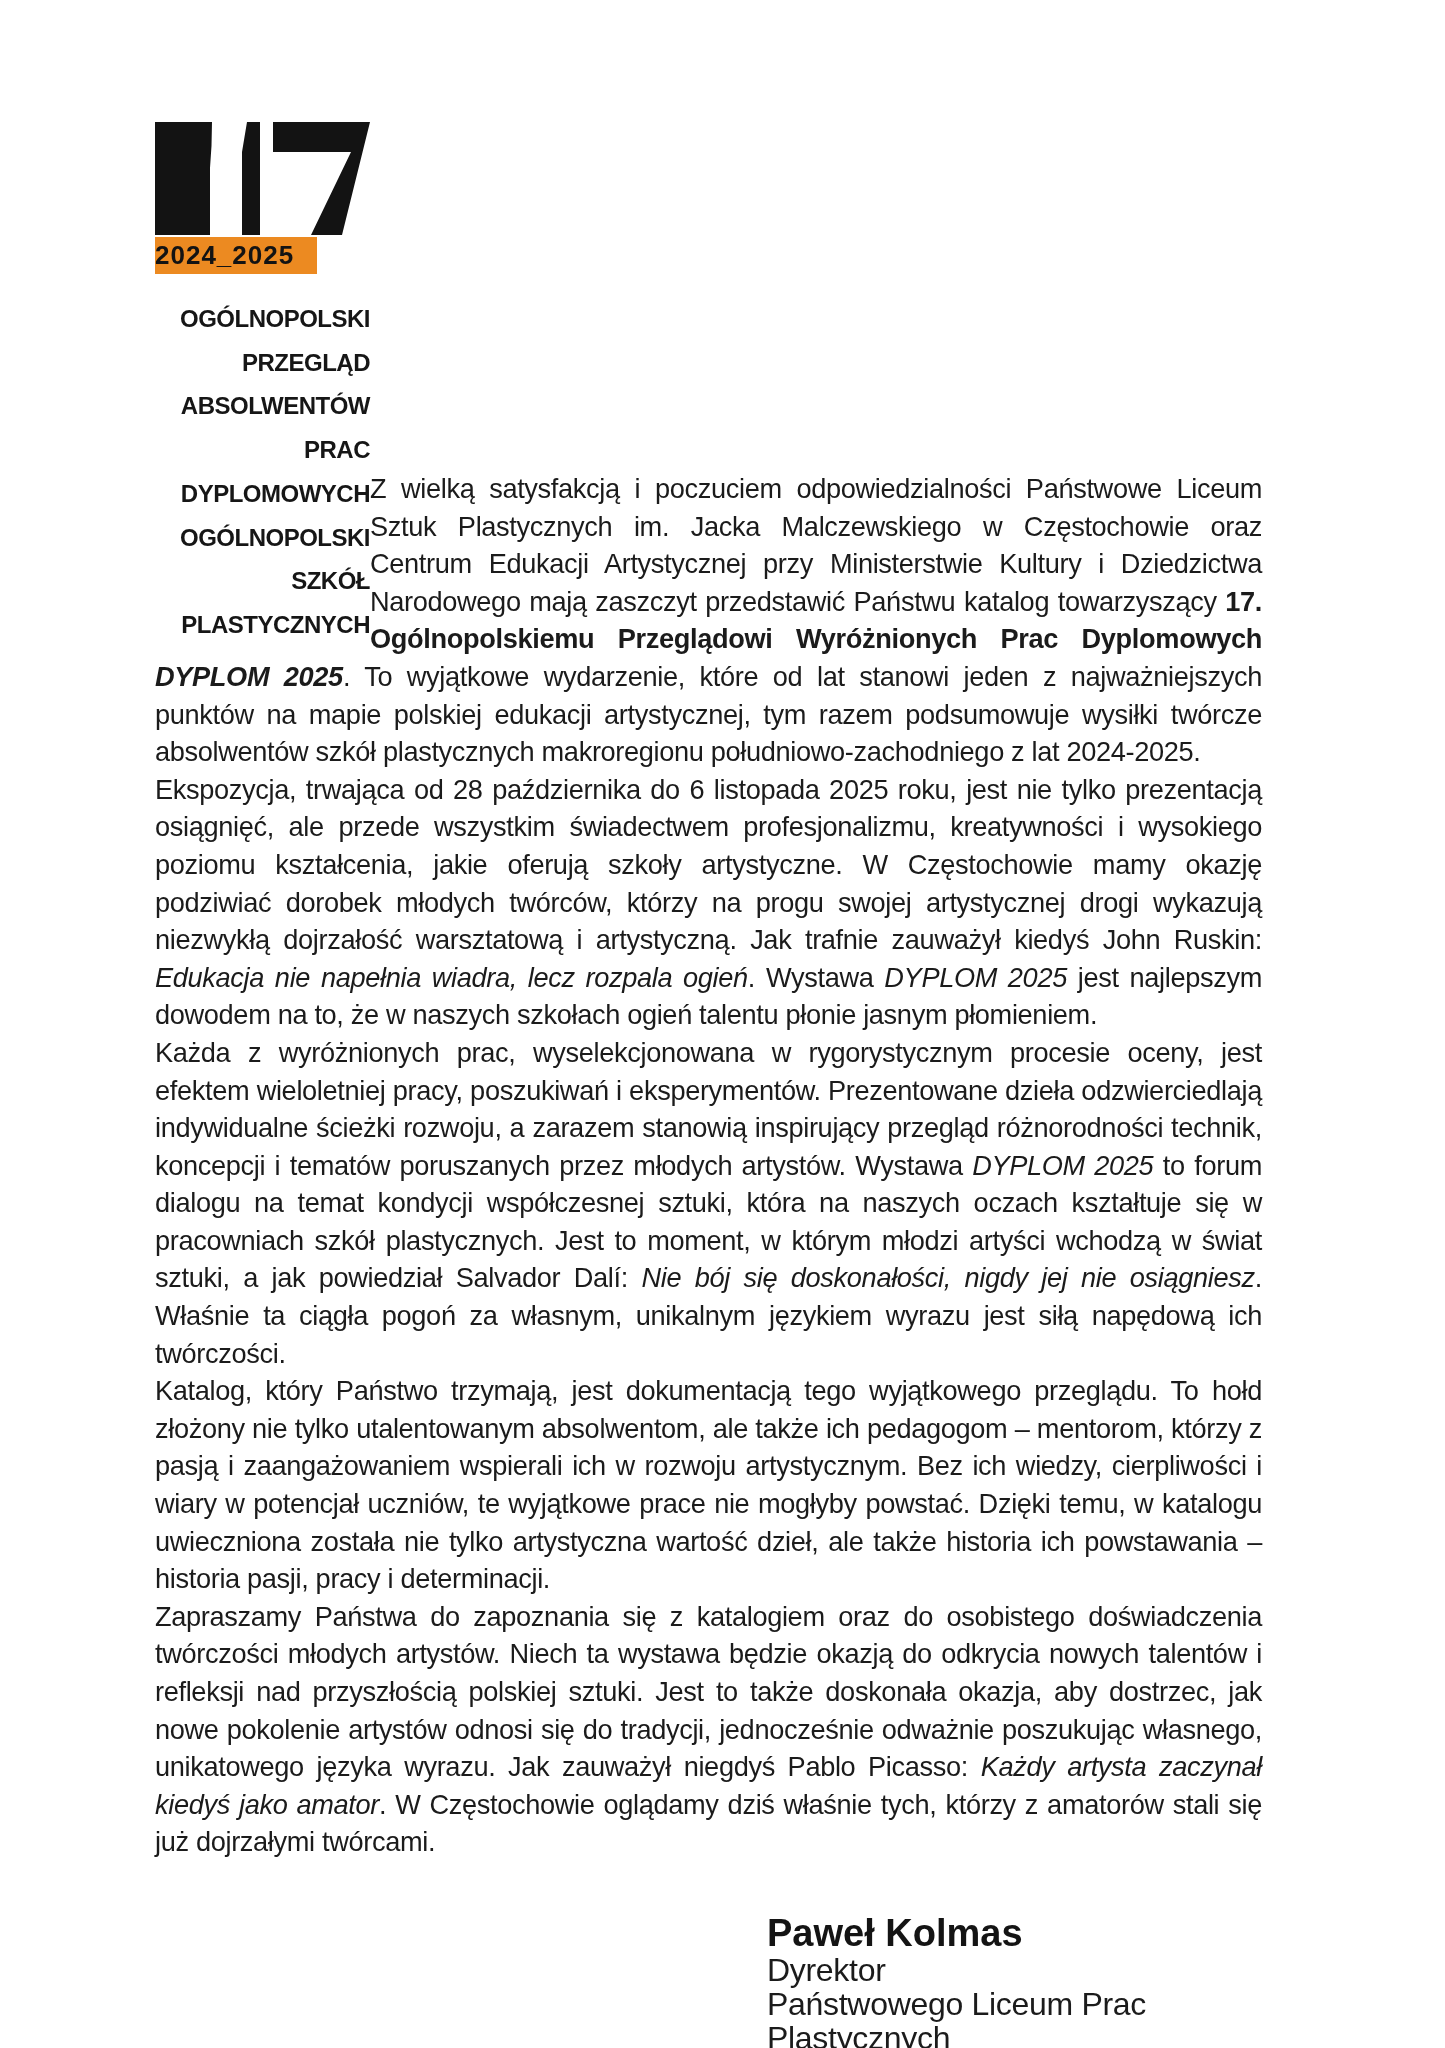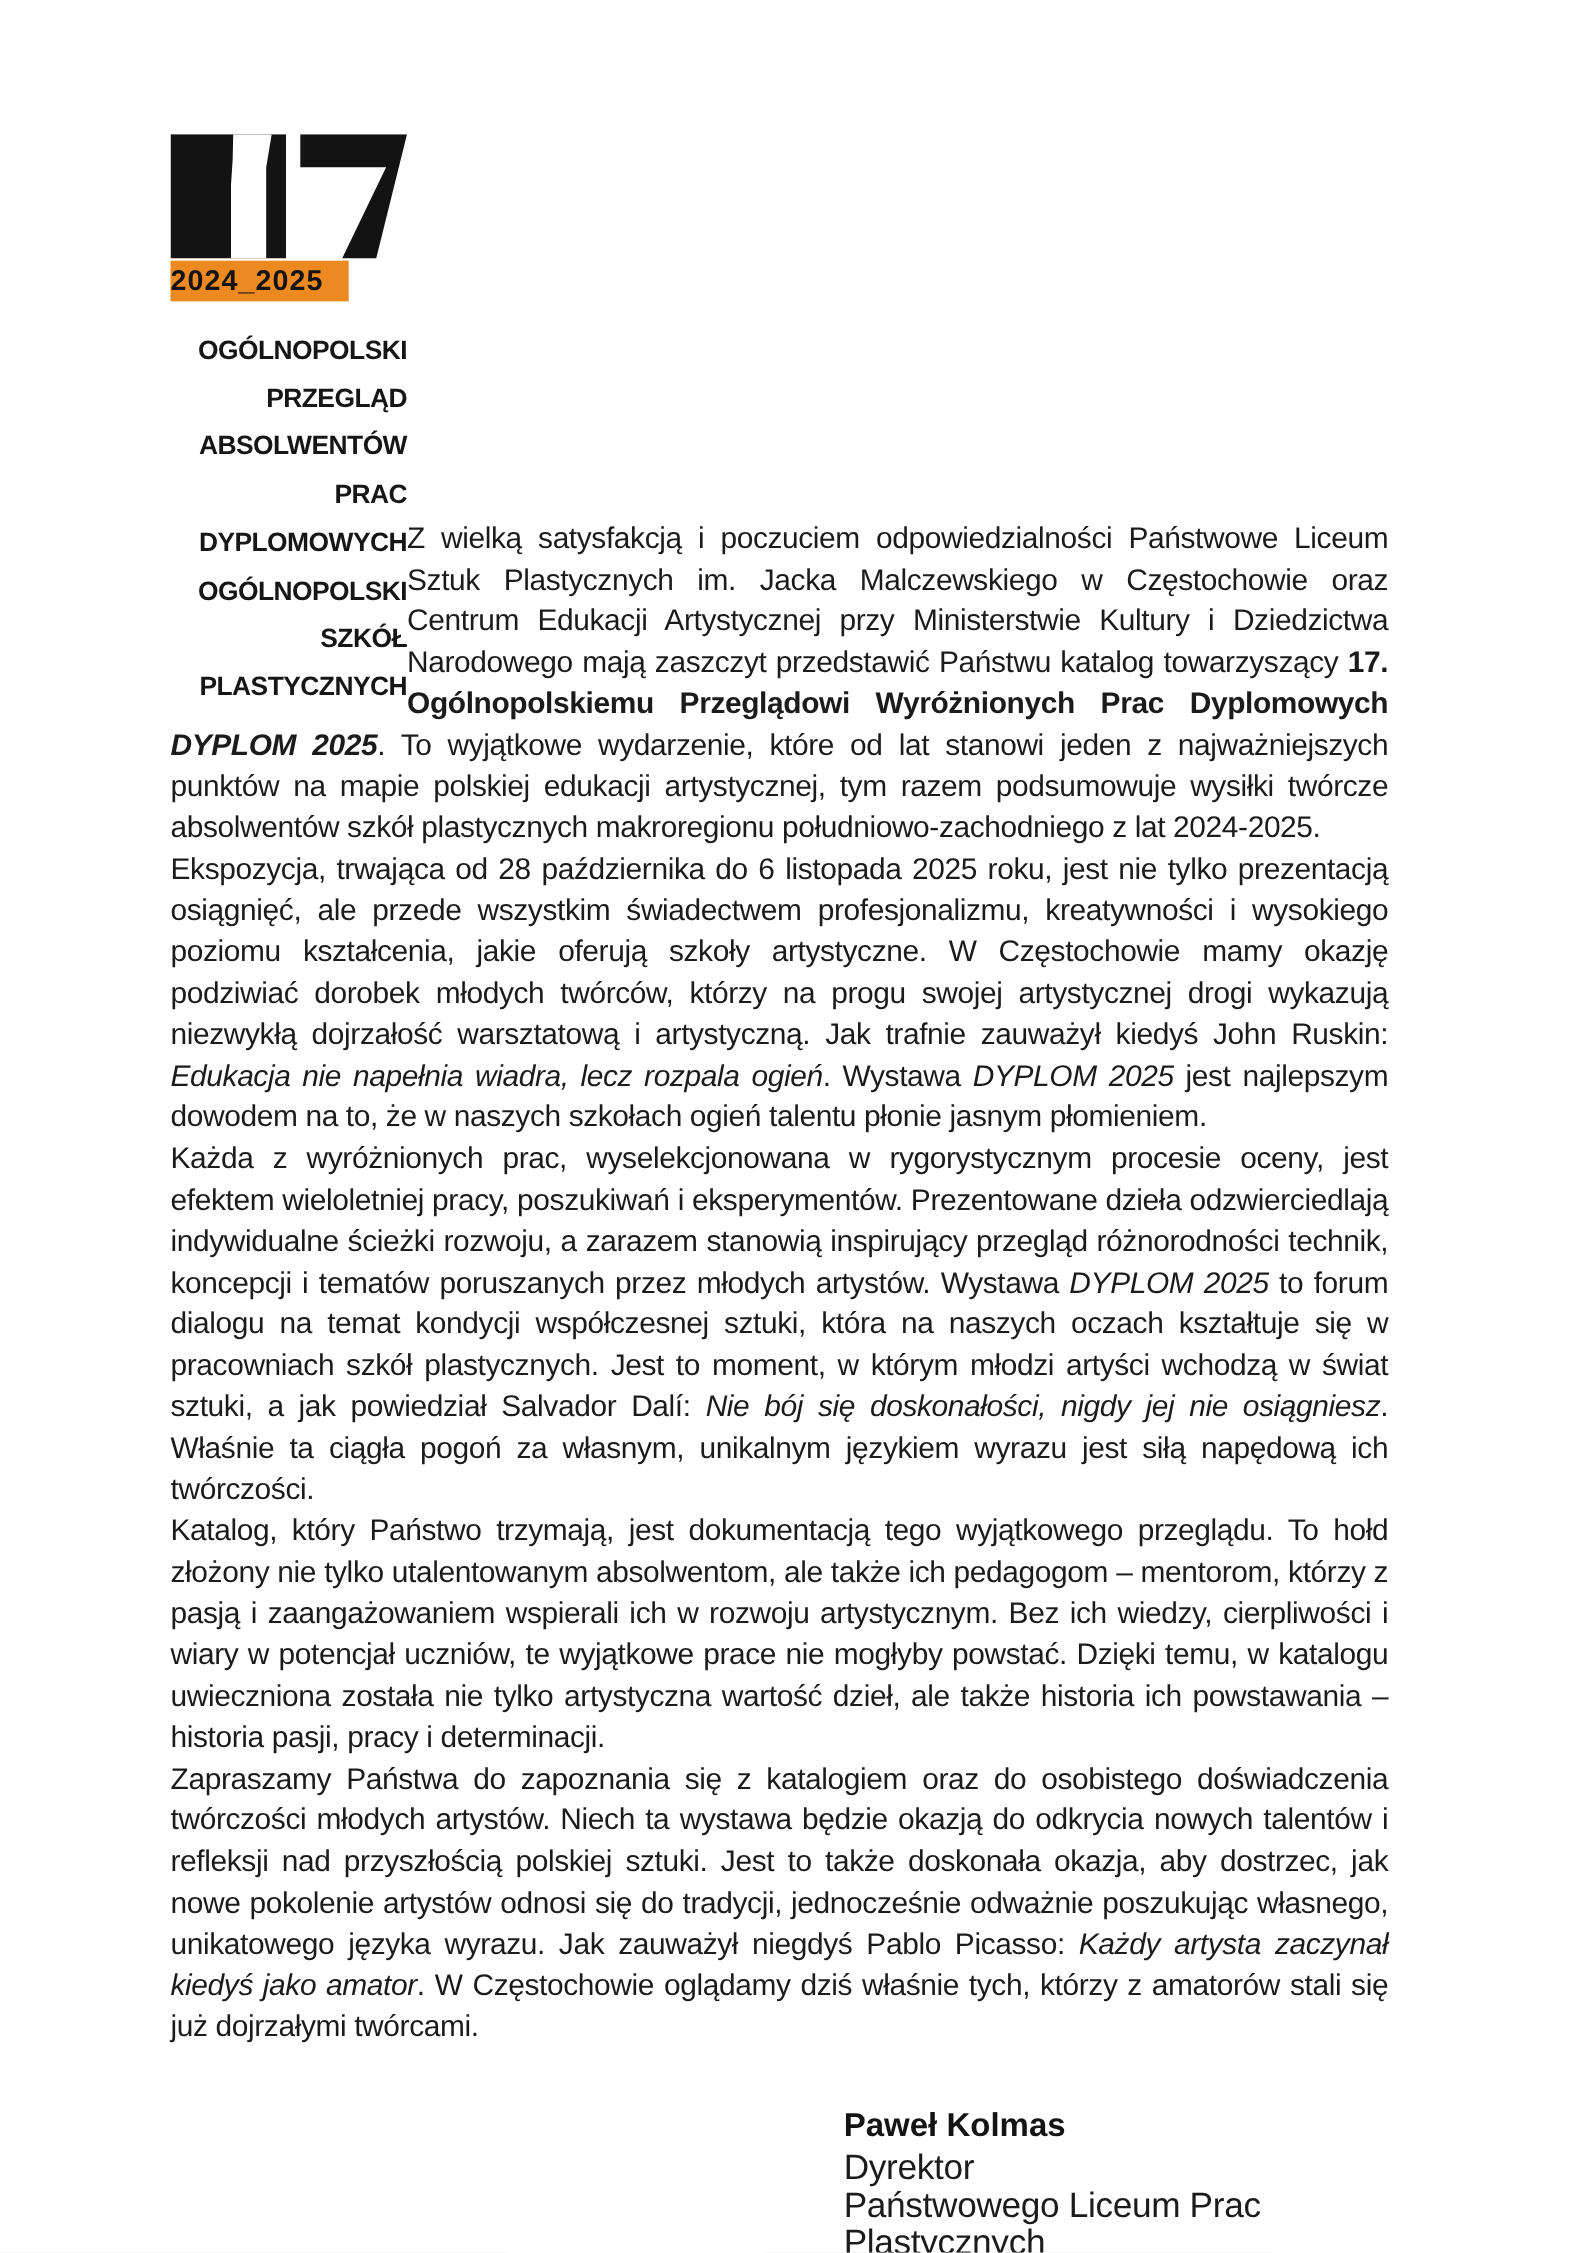--- a/index.html
+++ b/index.html
@@ -57,21 +57,21 @@
   .run-bi{font-weight:700;font-style:italic;}
   
   .signature{
     clear:none;
     margin-top:52px;
     margin-left:612px;
     text-align:left;
   }
   .sig-name{
     font-weight:700;
-    font-size:30px;
+    font-size:38px;
     line-height:40px;
     color:#141414;
   }
   .sig-line{
     font-size:32px;
     line-height:34px;
     letter-spacing:-0.3px;
     color:#1b1b1b;
   }
 </style>

